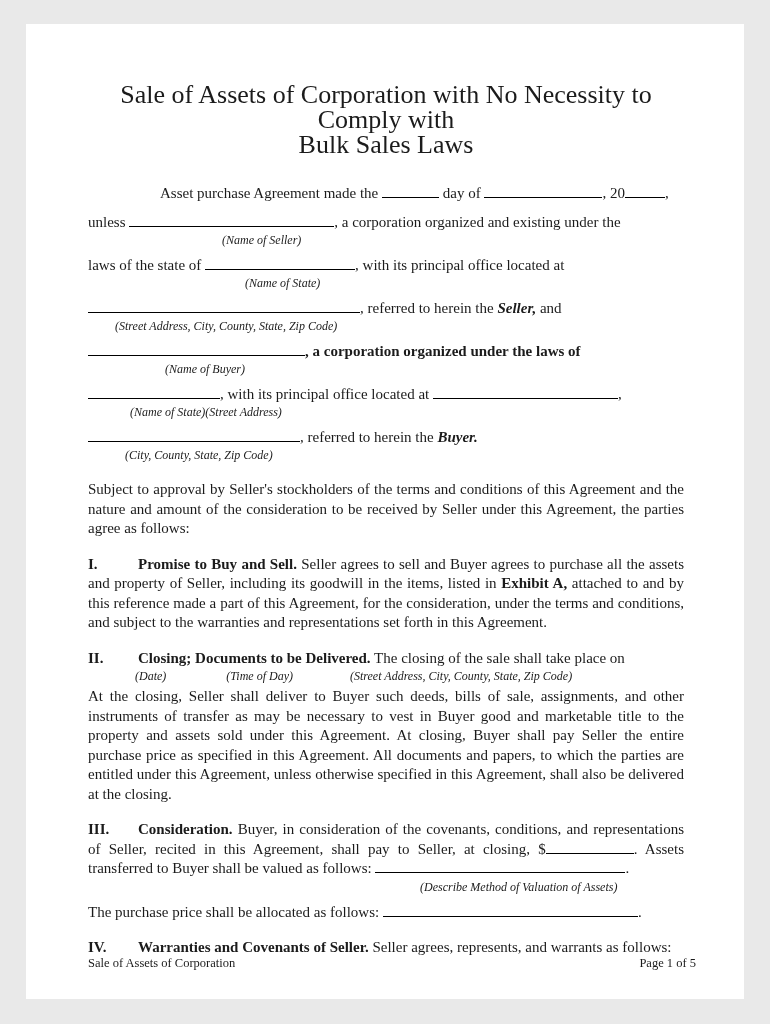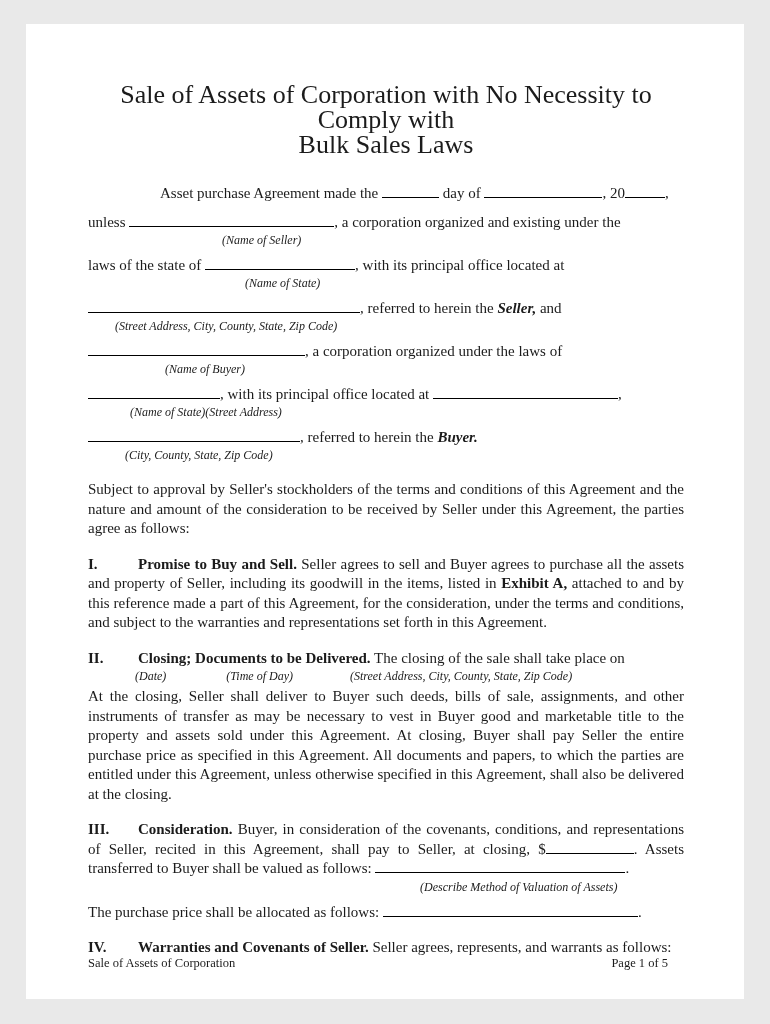--- a/index.html
+++ b/index.html
@@ -21,21 +21,21 @@
   .content{margin-top:26px;}
   .fline{font-size:15px;line-height:20px;margin:8px 0 0;white-space:nowrap;}
   .para{font-size:15px;line-height:19.5px;margin:14px 0 0;text-align:justify;}
   .cap{font-size:12px;line-height:14px;margin:1px 0 0;font-style:italic;white-space:nowrap;}
   .cap span{display:inline-block;}
   .blank{display:inline-block;border-bottom:1.4px solid #000;height:13px;}
   .bold{font-weight:bold;}
   .boldit{font-weight:bold;font-style:italic;}
   .num{display:inline-block;width:50px;font-weight:bold;}
   .footer{
-    position:absolute;left:62px;right:76px;bottom:28px;
+    position:absolute;left:62px;right:48px;bottom:28px;
     display:flex;justify-content:space-between;
     font-size:12.5px;line-height:15px;
   }
 </style>
 </head>
 <body>
 
 <div class="sheet">
   <div class="title">
     <div>Sale of Assets of Corporation with No Necessity to Comply with</div>
@@ -43,21 +43,21 @@
   </div>
 
   <div class="content" id="doc-content">
       <div class="fline" style="margin-top: 0px; margin-left: 72px;"><span class="">Asset purchase Agreement made the </span><span class="blank" style="width: 57px;"></span><span class=""> day of </span><span class="blank" style="width: 118px;"></span><span class="">, 20</span><span class="blank" style="width: 40px;"></span><span class="">,</span></div>
       <div class="fline" style="margin-top: 9px;"><span class="">unless </span><span class="blank" style="width: 205px;"></span><span class="">, a corporation organized and existing under the</span></div>
       <div class="cap"><span style="margin-left: 134px;">(Name of Seller)</span></div>
       <div class="fline" style="margin-top: 8px;"><span class="">laws of the state of </span><span class="blank" style="width: 150px;"></span><span class="">, with its principal office located at</span></div>
       <div class="cap"><span style="margin-left: 157px;">(Name of State)</span></div>
       <div class="fline" style="margin-top: 8px;"><span class="blank" style="width: 272px;"></span><span class="">, referred to herein the </span><span class="boldit">Seller,</span><span class=""> and</span></div>
       <div class="cap"><span style="margin-left: 27px;">(Street Address, City, County, State, Zip Code)</span></div>
-      <div class="fline" style="margin-top: 8px;"><span class="blank" style="width: 217px;"></span><span class="">, a corporation organized under the laws of</span></div>
+      <div class="fline" style="margin-top: 8px; font-weight: bold;"><span class="blank" style="width: 217px;"></span><span class="">, a corporation organized under the laws of</span></div>
       <div class="cap"><span style="margin-left: 77px;">(Name of Buyer)</span></div>
       <div class="fline" style="margin-top: 8px;"><span class="blank" style="width: 132px;"></span><span class="">, with its principal office located at </span><span class="blank" style="width: 185px;"></span><span class="">,</span></div>
       <div class="cap"><span style="margin-left: 42px;">(Name of State)</span><span style="">(Street Address)</span></div>
       <div class="fline" style="margin-top: 8px;"><span class="blank" style="width: 212px;"></span><span class="">, referred to herein the </span><span class="boldit">Buyer.</span></div>
       <div class="cap"><span style="margin-left: 37px;">(City, County, State, Zip Code)</span></div>
       <p class="para" style="margin-top: 18px;"><span class="">Subject to approval by Seller's stockholders of the terms and conditions of this Agreement and the nature and amount of the consideration to be received by Seller under this Agreement, the parties agree as follows:</span></p>
       <p class="para" style="margin-top: 16px;"><span class="num">I.</span><span class="bold">Promise to Buy and Sell.</span><span class=""> Seller agrees to sell and Buyer agrees to purchase all the assets and property of Seller, including its goodwill in the items, listed in </span><span class="bold">Exhibit A,</span><span class=""> attached to and by this reference made a part of this Agreement, for the consideration, under the terms and conditions, and subject to the warranties and representations set forth in this Agreement.</span></p>
       <p class="para" style="margin-top: 16px;"><span class="num">II.</span><span class="bold">Closing; Documents to be Delivered.</span><span class=""> The closing of the sale shall take place on</span></p>
       <div class="cap"><span style="margin-left: 47px;">(Date)</span><span style="margin-left: 60px;">(Time of Day)</span><span style="margin-left: 57px;">(Street Address, City, County, State, Zip Code)</span></div>
       <p class="para" style="margin-top: 4px;"><span class="">At the closing, Seller shall deliver to Buyer such deeds, bills of sale, assignments, and other instruments of transfer as may be necessary to vest in Buyer good and marketable title to the property and assets sold under this Agreement. At closing, Buyer shall pay Seller the entire purchase price as specified in this Agreement. All documents and papers, to which the parties are entitled under this Agreement, unless otherwise specified in this Agreement, shall also be delivered at the closing.</span></p>

